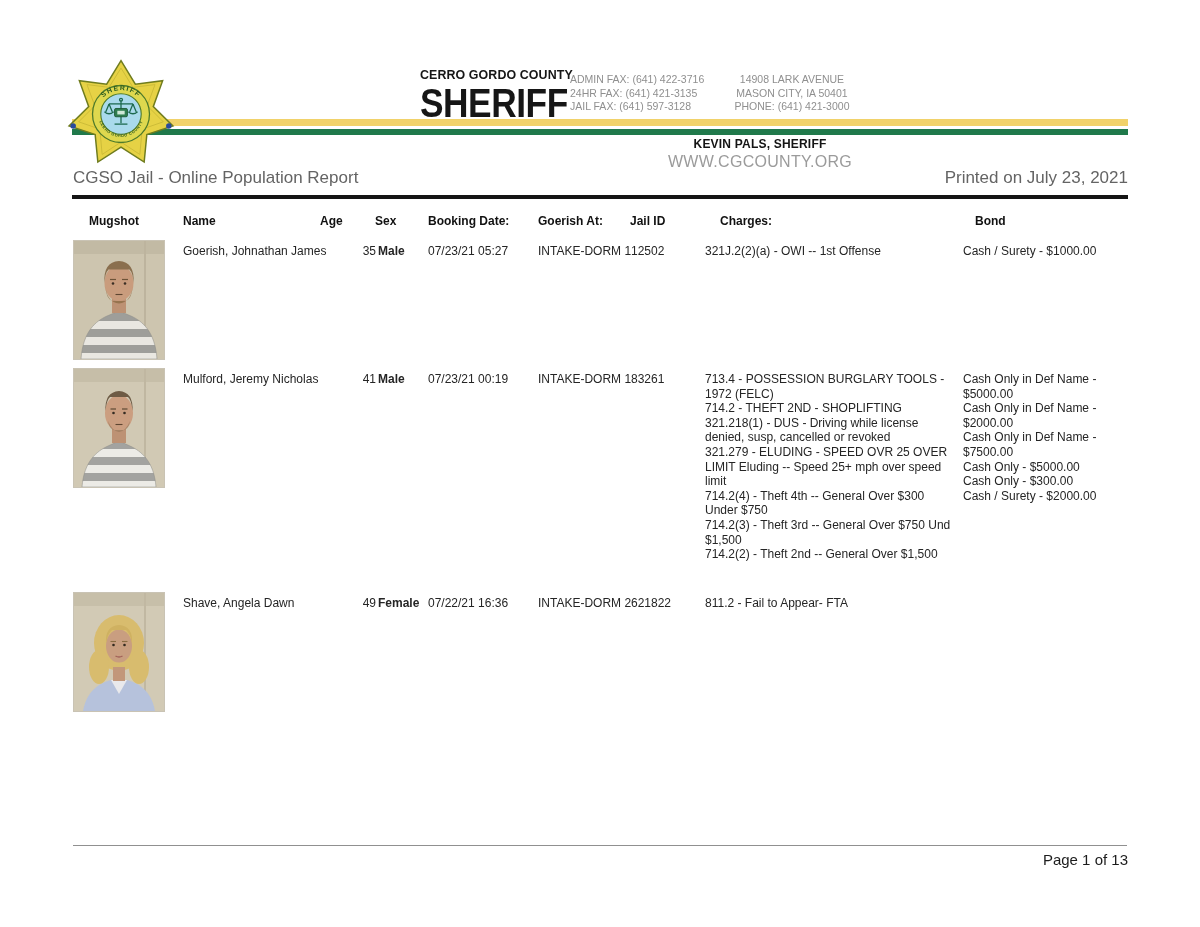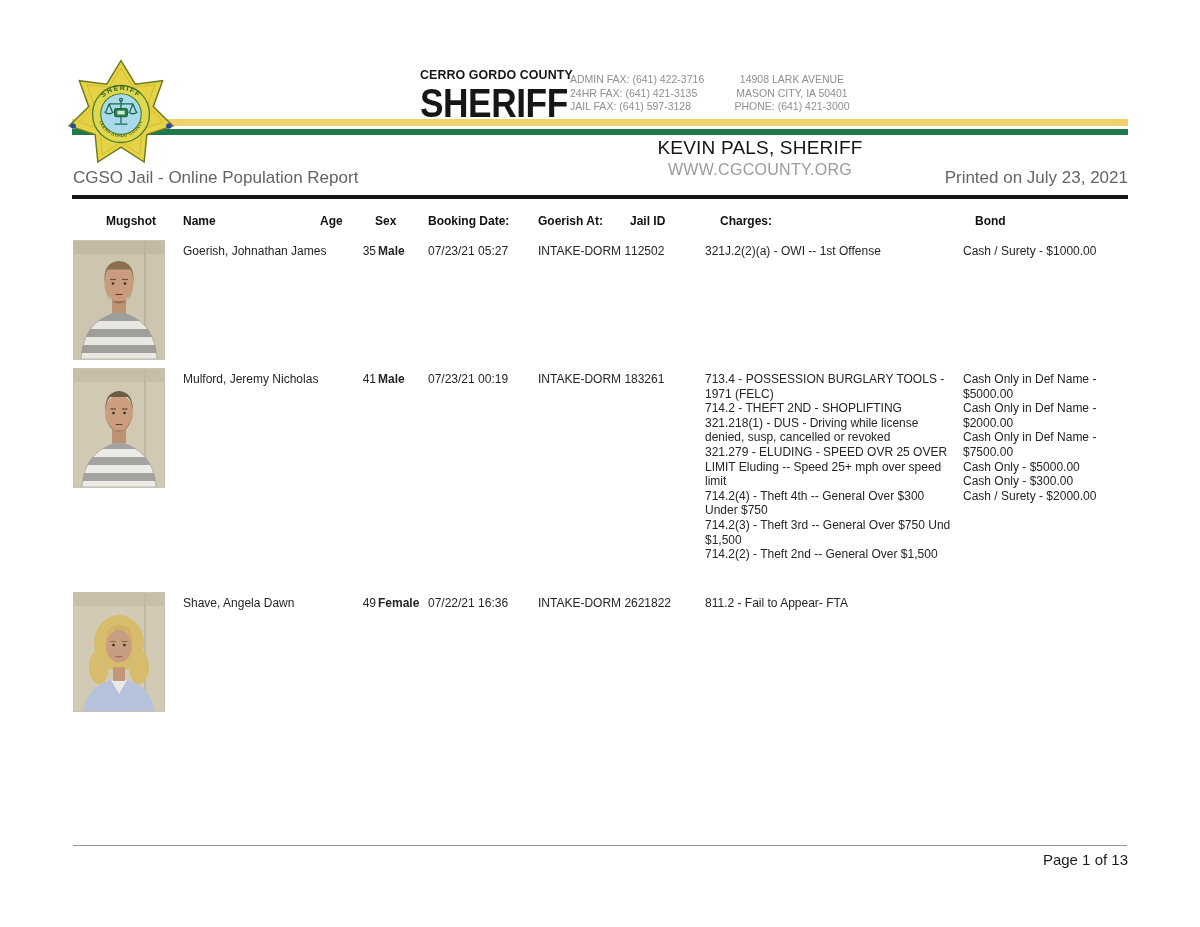--- a/index.html
+++ b/index.html
@@ -21,31 +21,31 @@
   .agency-name{font-size:41px;font-weight:800;color:#161616;line-height:40px;margin-top:1px;
                letter-spacing:-0.5px;transform:scaleX(.86);transform-origin:left;white-space:nowrap;}
 
   
   .contact{position:absolute;top:73px;font-size:10.5px;line-height:13.5px;color:#8f8f8f;z-index:2;}
   .contact-fax{left:570px;}
   .contact-addr{left:722px;width:140px;text-align:center;}
 
   
   .sheriff-block{position:absolute;left:630px;top:137px;width:260px;text-align:center;z-index:2;}
-  .sheriff-name{font-size:19px;font-weight:400;color:#141414;letter-spacing:0.2px;}
+  .sheriff-name{font-size:12px;font-weight:700;color:#141414;letter-spacing:0.2px;}
   .website{font-size:16px;color:#9b9b9b;margin-top:2px;letter-spacing:0.3px;}
 
   
   .report-title{position:absolute;left:73px;top:168px;font-size:17px;color:#646464;}
   .printed-on{position:absolute;right:72px;top:168px;font-size:17px;color:#646464;text-align:right;}
   .title-rule{position:absolute;left:72px;top:195px;width:1056px;height:4px;background:#151515;}
 
   
   .th{position:absolute;top:214px;font-size:12px;font-weight:700;color:#111;white-space:nowrap;}
-  .th-mugshot{left:74px;padding-left:32px;} .th-name{left:183px;} .th-age{left:320px;} .th-sex{left:375px;}
+  .th-mugshot{left:57px;padding-left:32px;} .th-name{left:183px;} .th-age{left:320px;} .th-sex{left:375px;}
   .th-booking{left:428px;} .th-housed{left:538px;} .th-jailid{left:630px;}
   .th-charges{left:720px;} .th-bond{left:975px;}
 
   
   .row{position:absolute;left:0;width:1200px;}
   .row-1{top:244px;} .row-2{top:372px;} .row-3{top:596px;}
   .cell{position:absolute;top:0;font-size:12px;line-height:14.6px;color:#252525;}
   .c-mug{left:73px;top:-4px;width:90px;height:118px;border:1px solid #c9c3b4;background:#cdc5af;}
   .c-mug svg{display:block;}
   .c-name{left:183px;width:162px;white-space:nowrap;}
@@ -198,21 +198,21 @@
         <line x1="41.5" y1="55.5" x2="48.5" y2="55.5" stroke="#5e4530" stroke-width="1.1"></line>
       </svg>
     </div>
     <div class="cell c-name">Mulford, Jeremy Nicholas</div>
     <div class="cell c-age">41</div>
     <div class="cell c-sex">Male</div>
     <div class="cell c-booking">07/23/21 00:19</div>
     <div class="cell c-housed">INTAKE-DORM 1</div>
     <div class="cell c-jailid">83261</div>
     <div class="cell c-charges">
-        <div class="line">713.4 - POSSESSION BURGLARY TOOLS - 1971 (FELC)</div>
+        <div class="line">713.4 - POSSESSION BURGLARY TOOLS - 1972 (FELC)</div>
         <div class="line">714.2 - THEFT 2ND - SHOPLIFTING</div>
         <div class="line">321.218(1) - DUS - Driving while license denied, susp, cancelled or revoked</div>
         <div class="line">321.279 - ELUDING - SPEED OVR 25 OVER LIMIT Eluding -- Speed 25+ mph over speed limit</div>
         <div class="line">714.2(4) - Theft 4th -- General Over $300 Under $750</div>
         <div class="line">714.2(3) - Theft 3rd -- General Over $750 Und $1,500</div>
         <div class="line">714.2(2) - Theft 2nd -- General Over $1,500</div>
       </div>
     <div class="cell c-bonds">
         <div class="line">Cash Only in Def Name - $5000.00</div>
         <div class="line">Cash Only in Def Name - $2000.00</div>

